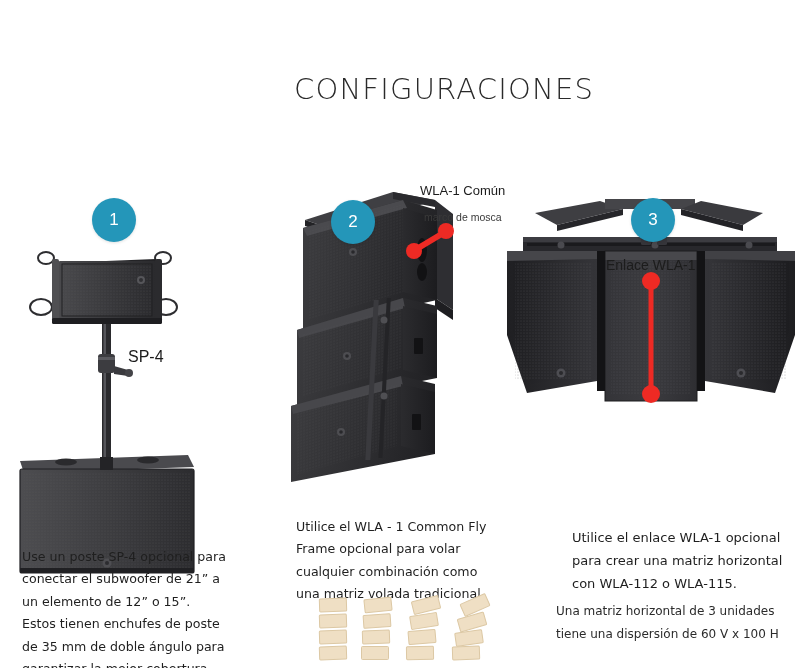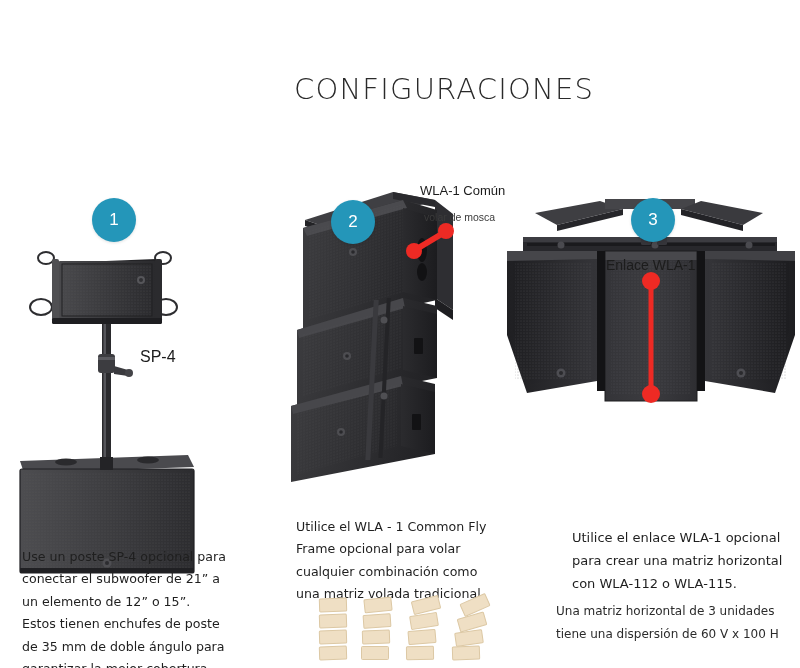--- a/index.html
+++ b/index.html
@@ -57,21 +57,21 @@
   #badge-3 { left: 631px; top: 198px; }
 
   
   .callout-label {
     position: absolute;
     font-size: 15px;
     color: #1c1c1c;
     white-space: nowrap;
     z-index: 35;
   }
-  #label-sp4   { left: 140px; top: 348px; font-size: 16px; text-align: center; }
+  #label-sp4   { left: 128px; top: 348px; font-size: 16px; text-align: center; }
   #label-wla1  { left: 420px; top: 183px; font-size: 13px; }
   #label-marco { left: 424px; top: 211px; font-size: 10.5px; color: #3a3a3a; }
   #label-enlace{ left: 606px; top: 257px; font-size: 14px; }
 
   
   .pointer { position: absolute; z-index: 36; }
 
   
   .caption {
     position: absolute;
@@ -249,21 +249,21 @@
 
   
   <svg class="pointer" style="left:118px; top:38px;" width="70" height="50" viewBox="0 0 70 50">
     <line x1="12" y1="32" x2="42" y2="14" stroke="#ee2a24" stroke-width="6" stroke-linecap="round"></line>
     <circle cx="11" cy="33" r="8" fill="#ee2a24"></circle>
     <circle cx="43" cy="13" r="8" fill="#ee2a24"></circle>
   </svg>
 </div>
 
 <div class="callout-label" id="label-wla1">WLA-1 Común</div>
-<div class="callout-label" id="label-marco">volar de mosca</div>
+<div class="callout-label" id="label-marco">marco de mosca</div>
 
 <div class="caption" id="caption-2">Utilice el WLA - 1 Common Fly Frame opcional para volar cualquier combinación como una matriz volada tradicional.</div>
 
 <div class="patterns">
   <div class="pattern" style="left:0px;">
     <div class="pat-cell" style="left:1px;  top:0px;  transform:rotate(-2deg);"></div>
     <div class="pat-cell" style="left:1px;  top:16px; transform:rotate(-2deg);"></div>
     <div class="pat-cell" style="left:1px;  top:32px; transform:rotate(-2deg);"></div>
     <div class="pat-cell" style="left:1px;  top:48px; transform:rotate(-2deg);"></div>
   </div>

